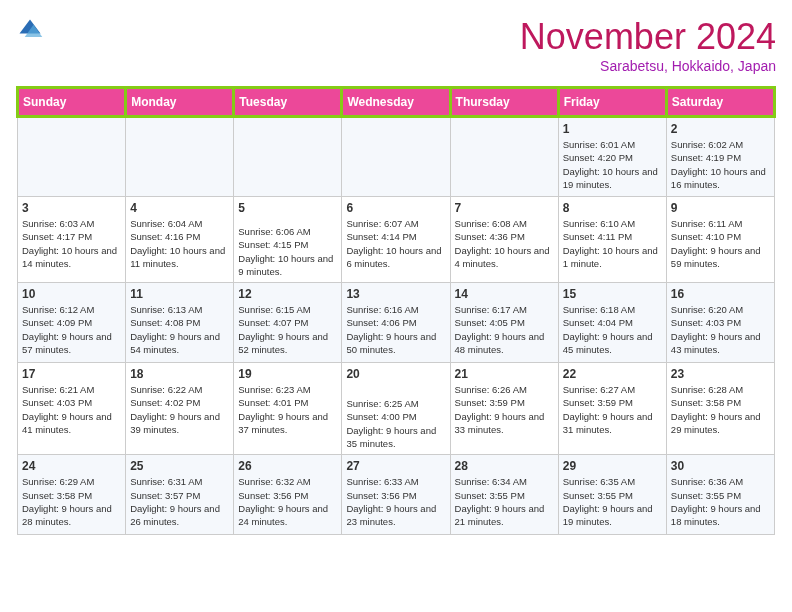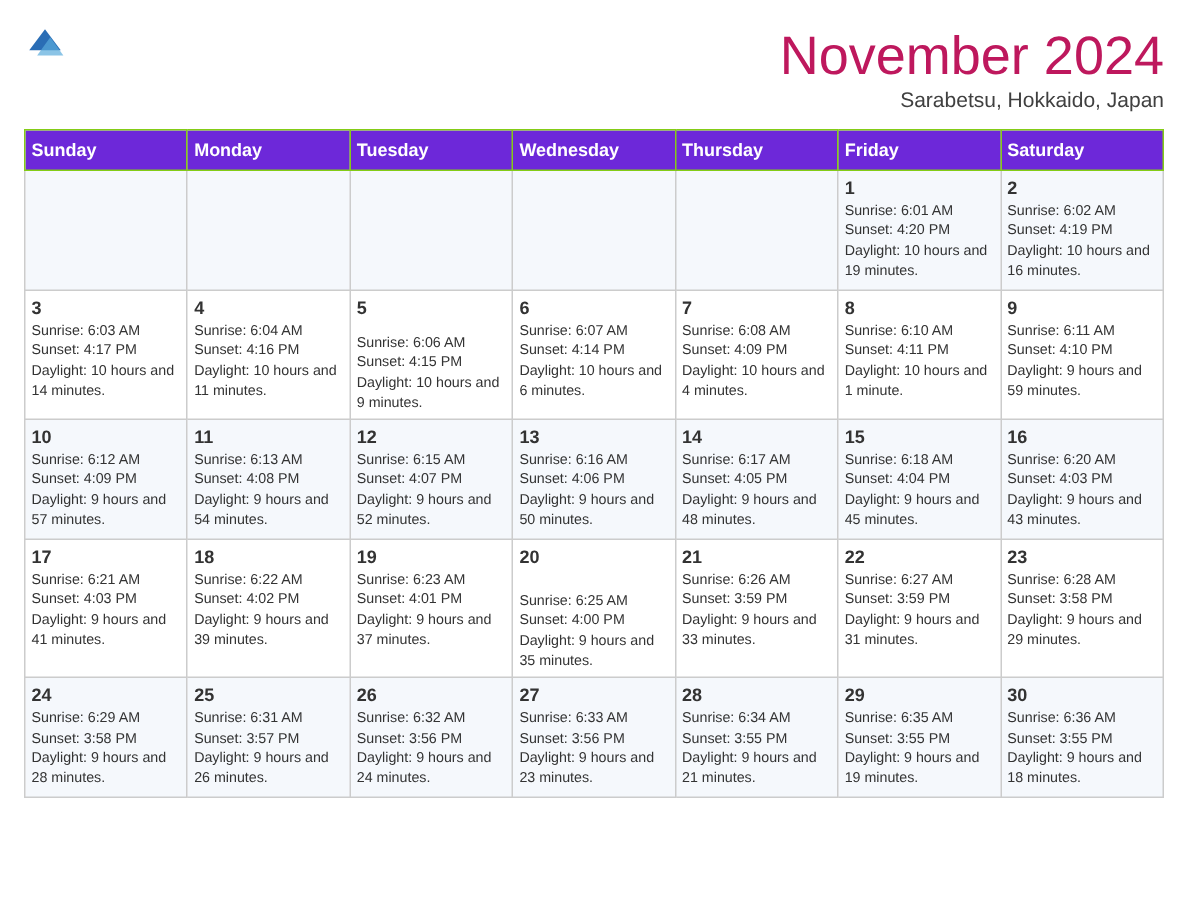--- a/index.html
+++ b/index.html
@@ -35,35 +35,35 @@
     .title-block {
       text-align: right;
     }
     .month-title {
       font-size: 36px;
       font-weight: normal;
       color: #be185d;
     }
     .location {
       font-size: 14px;
-      color: #404040;
+      color: #a21caf;
     }
     table {
       width: 100%;
       border-collapse: collapse;
       table-layout: fixed;
     }
     thead tr th {
-      background-color: #6d28d9;
+      background-color: #ec4899;
       color: #fff;
       font-size: 12px;
       font-weight: bold;
       padding: 6px 4px;
       text-align: left;
-      border: 1px solid #84cc16;
+      border: 3px solid #84cc16;
     }
     tbody tr td {
       vertical-align: top;
       font-size: 10px;
       color: #333;
       padding: 4px 4px;
       border: 1px solid #ccc;
       height: 80px;
       background: #fff;
     }
@@ -157,21 +157,21 @@
         </td>
         <td>
           <span class="day-number">6</span>
           <div class="day-info" style="white-space: pre-line;">Sunrise: 6:07 AM
 Sunset: 4:14 PM
 Daylight: 10 hours and 6 minutes.</div>
         </td>
         <td>
           <span class="day-number">7</span>
           <div class="day-info" style="white-space: pre-line;">Sunrise: 6:08 AM
-Sunset: 4:09 PM
+Sunset: 4:36 PM
 Daylight: 10 hours and 4 minutes.</div>
         </td>
         <td>
           <span class="day-number">8</span>
           <div class="day-info" style="white-space: pre-line;">Sunrise: 6:10 AM
 Sunset: 4:11 PM
 Daylight: 10 hours and 1 minute.</div>
         </td>
         <td>
           <span class="day-number">9</span>

